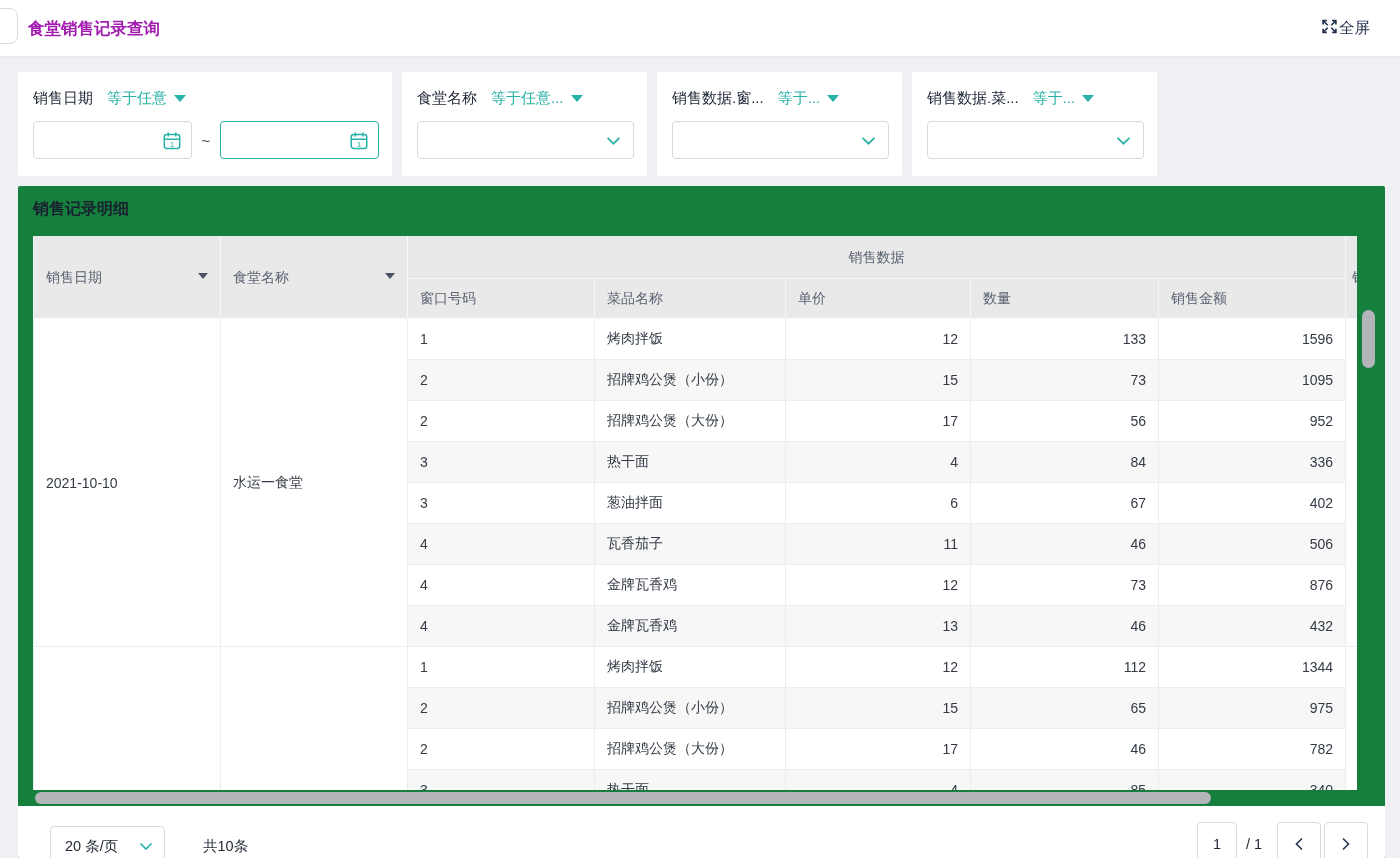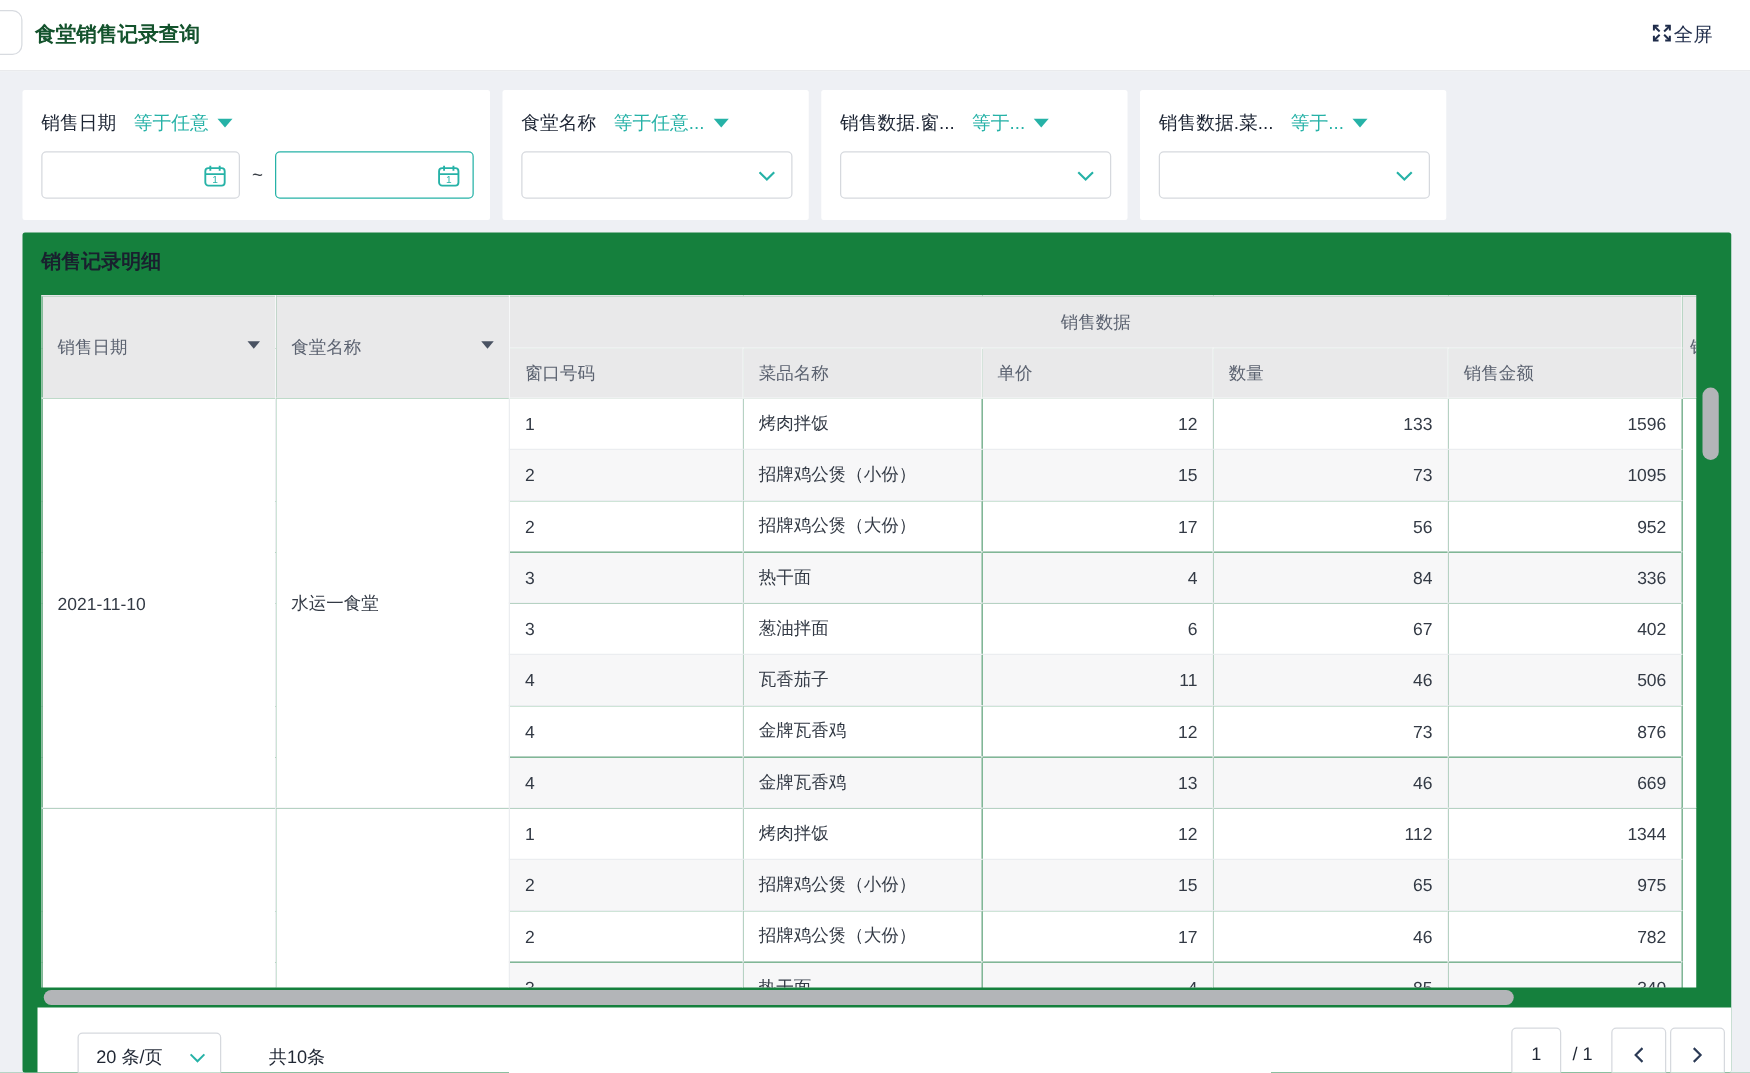--- a/index.html
+++ b/index.html
@@ -6,21 +6,21 @@
   html,body { width:1400px; height:858px; overflow:hidden;
     font-family:"Liberation Sans","DejaVu Sans",sans-serif;
     background:#eef0f4; color:#333a45; }
 
   
   .app-header { position:absolute; left:0; top:0; width:1400px; height:57px;
     background:#fff; border-bottom:1px solid #e9eaec; z-index:5; }
   .stub-btn { position:absolute; left:-16px; top:8px; width:34px; height:36px;
     background:#fff; border:1px solid #d8dbe0; border-radius:8px; }
   .app-title { position:absolute; left:28px; top:0; line-height:57px;
-    font-size:16.5px; font-weight:700; color:#14532d; }
+    font-size:16.5px; font-weight:700; color:#a21caf; }
   .fullscreen { position:absolute; right:30px; top:0; height:57px;
     display:flex; align-items:center; gap:1px; color:#1f2c4a;
     font-size:15.5px; cursor:pointer; }
 
   
   .filter-card { position:absolute; top:72px; height:104px; background:#fff;
     border-radius:2px; }
   .fc1 { left:18px;  width:374px; }
   .fc2 { left:402px; width:245px; }
   .fc3 { left:657px; width:245px; }
@@ -78,21 +78,21 @@
   td.num { text-align:right; }
   td.partial-cell { padding:0; }
 
   
   .vscroll-thumb { position:absolute; left:1344px; top:124px; width:13px;
     height:58px; background:#b3b5b8; border-radius:7px; }
   .hscroll-thumb { position:absolute; left:17px; top:606px; width:1176px;
     height:12px; background:#b3b5b8; border-radius:6px; }
 
   
-  .footer { position:absolute; left:12px; top:620px; width:1367px; height:52px;
+  .footer { position:absolute; left:0; top:620px; width:1367px; height:52px;
     background:#fff; }
   .page-size { position:absolute; left:32px; top:20px; width:115px;
     height:40px; border:1px solid #d6d9de; border-radius:4px;
     font-size:14.5px; color:#1f2633; line-height:38px; padding-left:14px;
     background:#fff; cursor:pointer; }
   .page-size svg { position:absolute; right:11px; top:14px; }
   .total-count { position:absolute; left:185px; top:20px; height:40px;
     line-height:40px; font-size:14.5px; color:#1f2633; }
   .page-input { position:absolute; left:1179px; top:16px; width:40px;
     height:44px; border:1px solid #d6d9de; border-radius:4px;
@@ -244,21 +244,21 @@
         <tr>
           <th>窗口号码</th>
           <th>菜品名称</th>
           <th>单价</th>
           <th>数量</th>
           <th>销售金额</th>
         </tr>
       </thead>
       <tbody id="table-body">
           <tr>
-            <td class="merged" rowspan="8">2021-11-10</td>
+            <td class="merged" rowspan="8">2021-10-10</td>
             <td class="merged" rowspan="8">水运一食堂</td>
             <td class="sub">1</td>
             <td class="sub">烤肉拌饭</td>
             <td class="sub num">12</td>
             <td class="sub num">133</td>
             <td class="sub num">1596</td>
             <td class="merged partial-cell" rowspan="8"></td>
           </tr>
           <tr class="stripe">
             <td class="sub">2</td>
@@ -300,21 +300,21 @@
             <td class="sub">金牌瓦香鸡</td>
             <td class="sub num">12</td>
             <td class="sub num">73</td>
             <td class="sub num">876</td>
           </tr>
           <tr class="stripe">
             <td class="sub">4</td>
             <td class="sub">金牌瓦香鸡</td>
             <td class="sub num">13</td>
             <td class="sub num">46</td>
-            <td class="sub num">669</td>
+            <td class="sub num">432</td>
           </tr>
           <tr>
             <td class="merged" rowspan="4"></td>
             <td class="merged" rowspan="4"></td>
             <td class="sub">1</td>
             <td class="sub">烤肉拌饭</td>
             <td class="sub num">12</td>
             <td class="sub num">112</td>
             <td class="sub num">1344</td>
             <td class="merged partial-cell" rowspan="4"></td>

